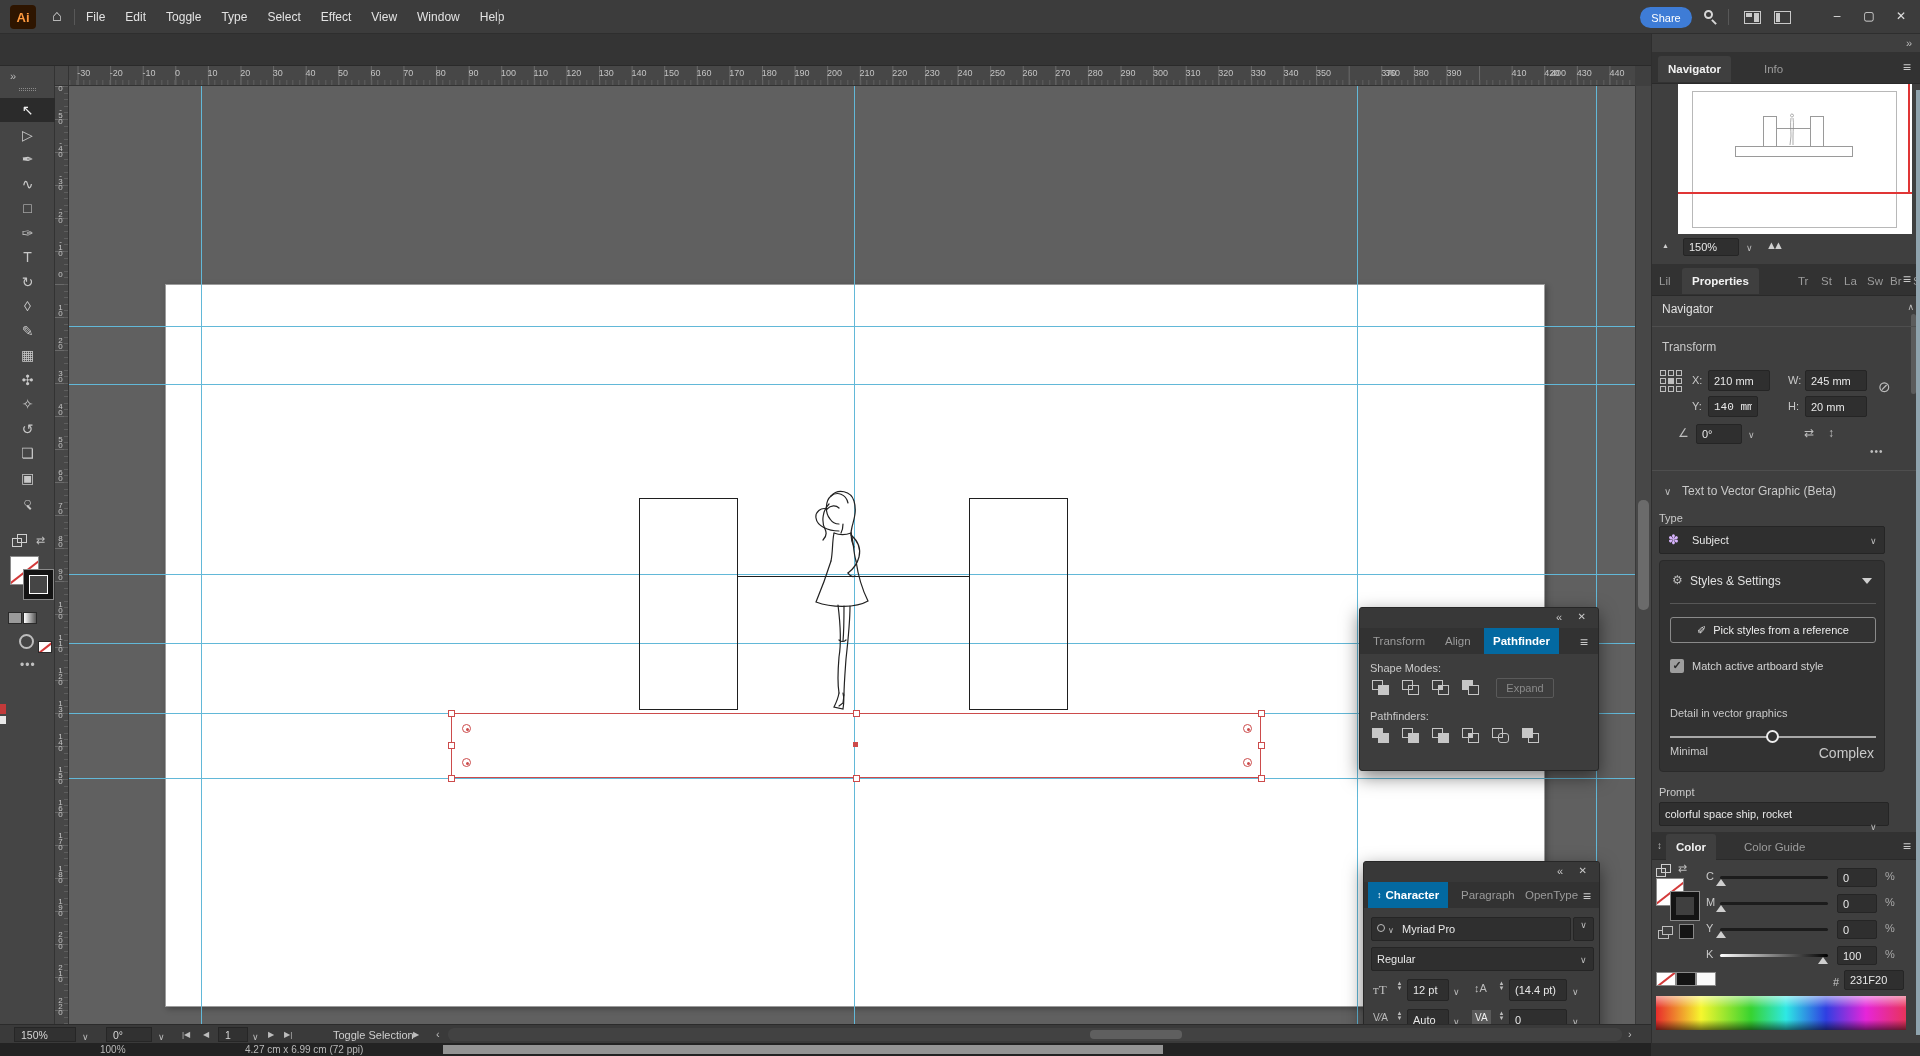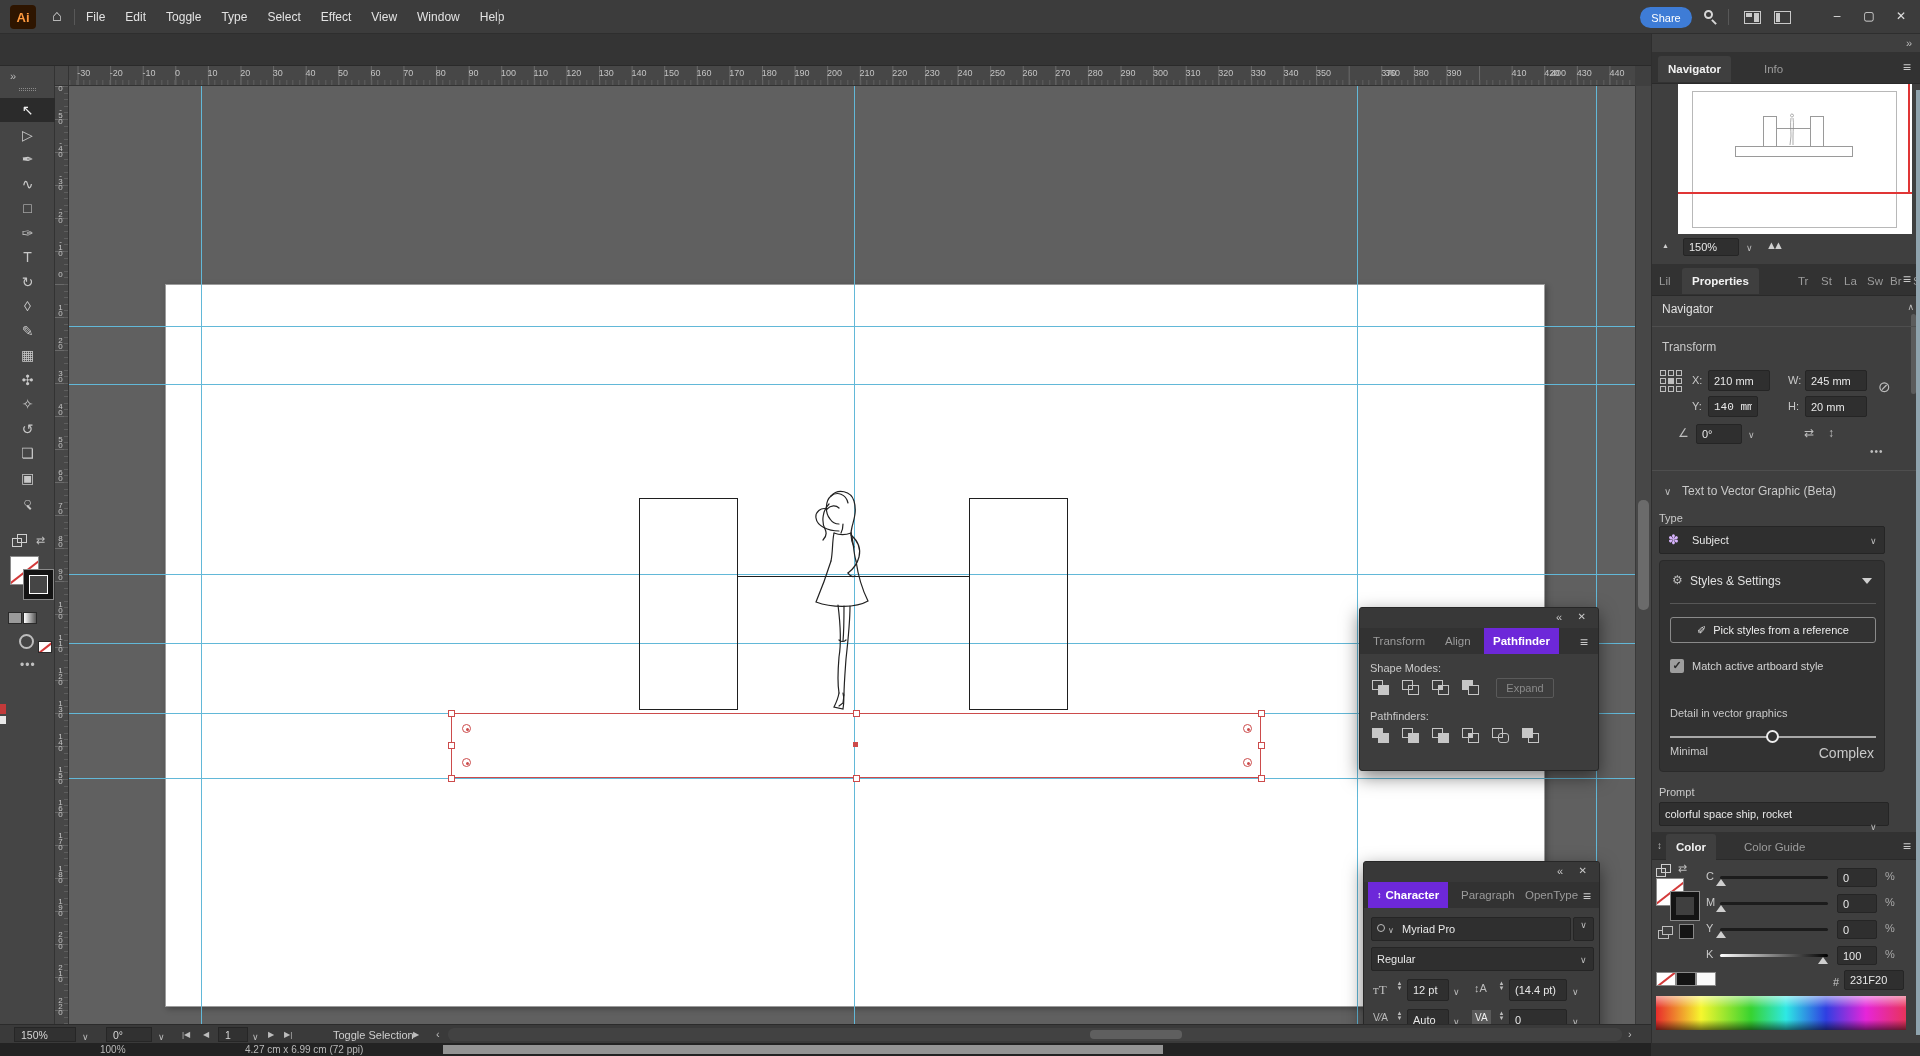--- a/index.html
+++ b/index.html
@@ -131,21 +131,21 @@
   #spectrum { position:absolute; left:4px; top:962px; width:250px; height:34px;
     background:linear-gradient(to bottom, rgba(255,255,255,.55), rgba(255,255,255,0) 35%, rgba(0,0,0,0) 70%, rgba(0,0,0,.55)),
                linear-gradient(to right, #e82c2c, #f6f62e 18%, #37d330 38%, #2ee8e4 52%, #2f3fe2 68%, #e625d9 84%, #e8335b); }
   #right-edge { left:1916px; top:90px; width:4px; height:945px; background:#8fa3ad; }
 
   
   .fpanel { background:#3d3d3d; border:1px solid #272727; border-radius:3px; box-shadow:0 6px 18px rgba(0,0,0,.5); }
   .ftitle { position:absolute; left:0; top:0; width:100%; height:20px; background:#383838; border-radius:3px 3px 0 0; }
   .ftabs { position:absolute; left:0; top:20px; width:100%; height:26px; background:#323232; }
   .ftab { position:absolute; top:0; height:26px; display:flex; align-items:center; padding:0 9px; color:#9b9b9b; font-size:11.5px; }
-  .ftab.on { background:#6d28d9; color:#fff; font-weight:bold; }
+  .ftab.on { background:#0369a1; color:#fff; font-weight:bold; }
   .pfi { position:absolute; width:19px; height:16px; }
   .pfi .bk { position:absolute; left:0; top:0; width:11px; height:10px; border:1px solid #c6c6c6; }
   .pfi .fr { position:absolute; left:6px; top:5px; width:11px; height:10px; background:#c6c6c6; border:1px solid #c6c6c6; }
   .stp { position:absolute; width:11px; display:flex; flex-direction:column; align-items:center; color:#bdbdbd; font-size:6px; line-height:5px; }
 
   
   #statusbar { left:0; top:1024px; width:1651px; height:19px; background:#3a3a3a; border-top:1px solid #2b2b2b; font-size:11px; }
   .sb-box { position:absolute; top:2px; height:15px; background:#313131; border:1px solid #262626; color:#d6d6d6; display:flex; align-items:center; padding:0 6px; font-size:10.5px; }
   #hscroll-track { position:absolute; left:448px; top:3px; width:1174px; height:13px; background:#424242; border-radius:6px; }
   #hscroll-thumb { position:absolute; left:642px; top:2px; width:92px; height:9px; background:#5f5f5f; border-radius:4px; }

